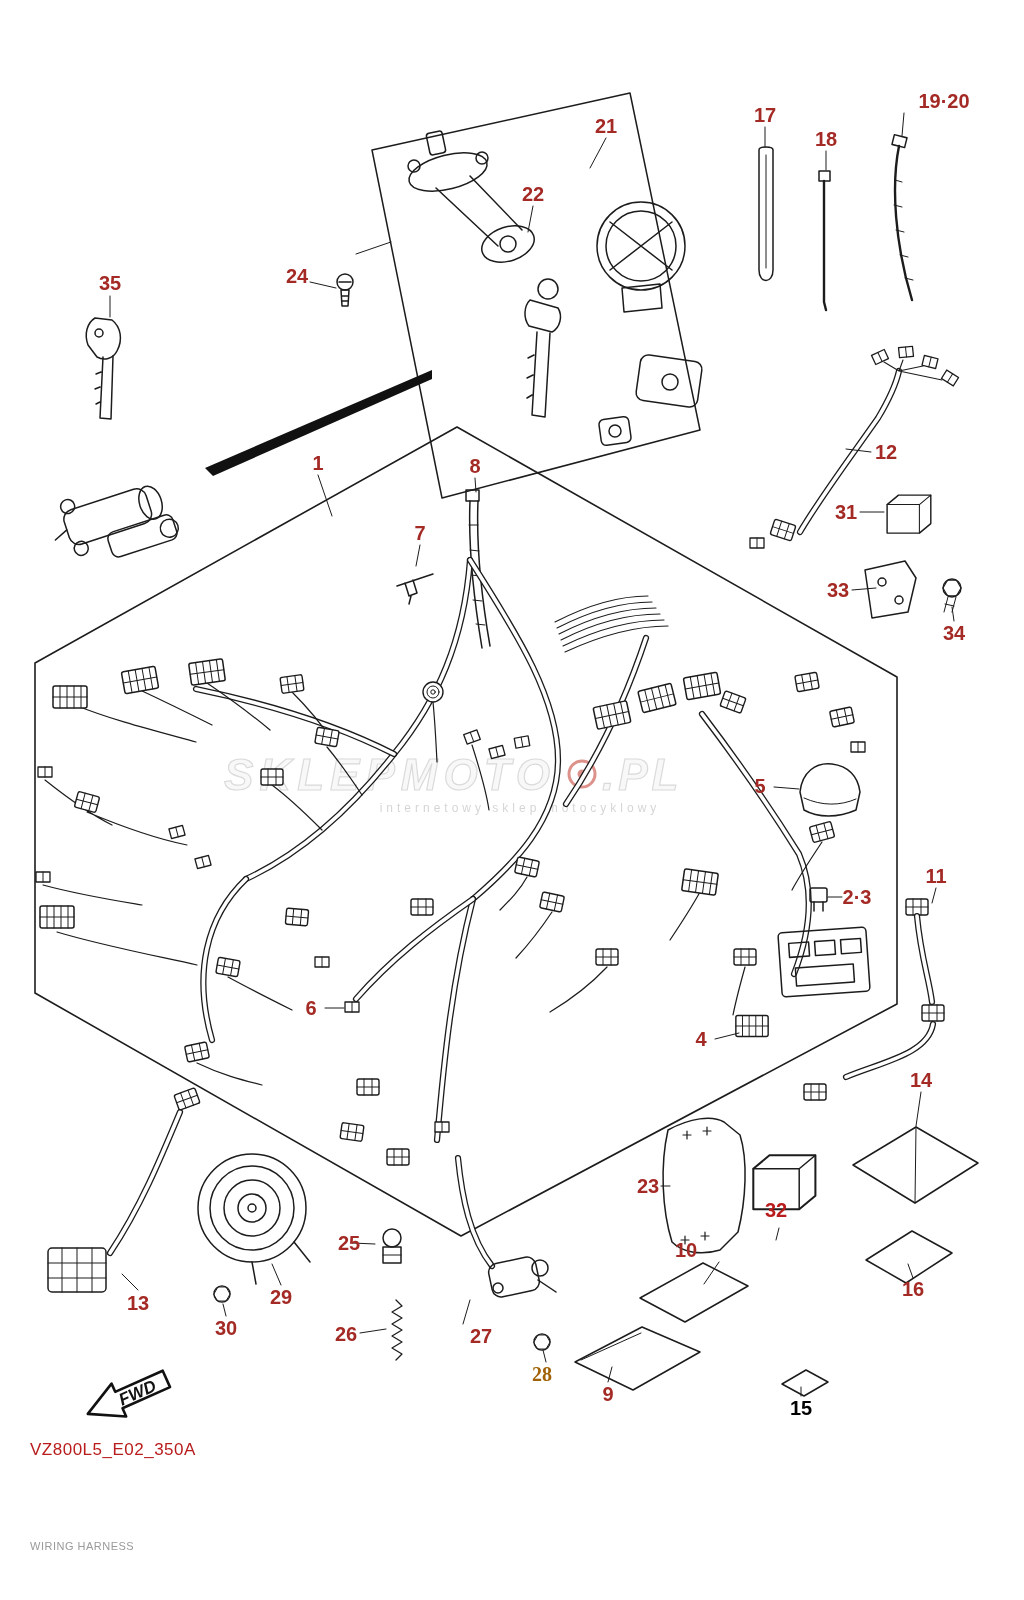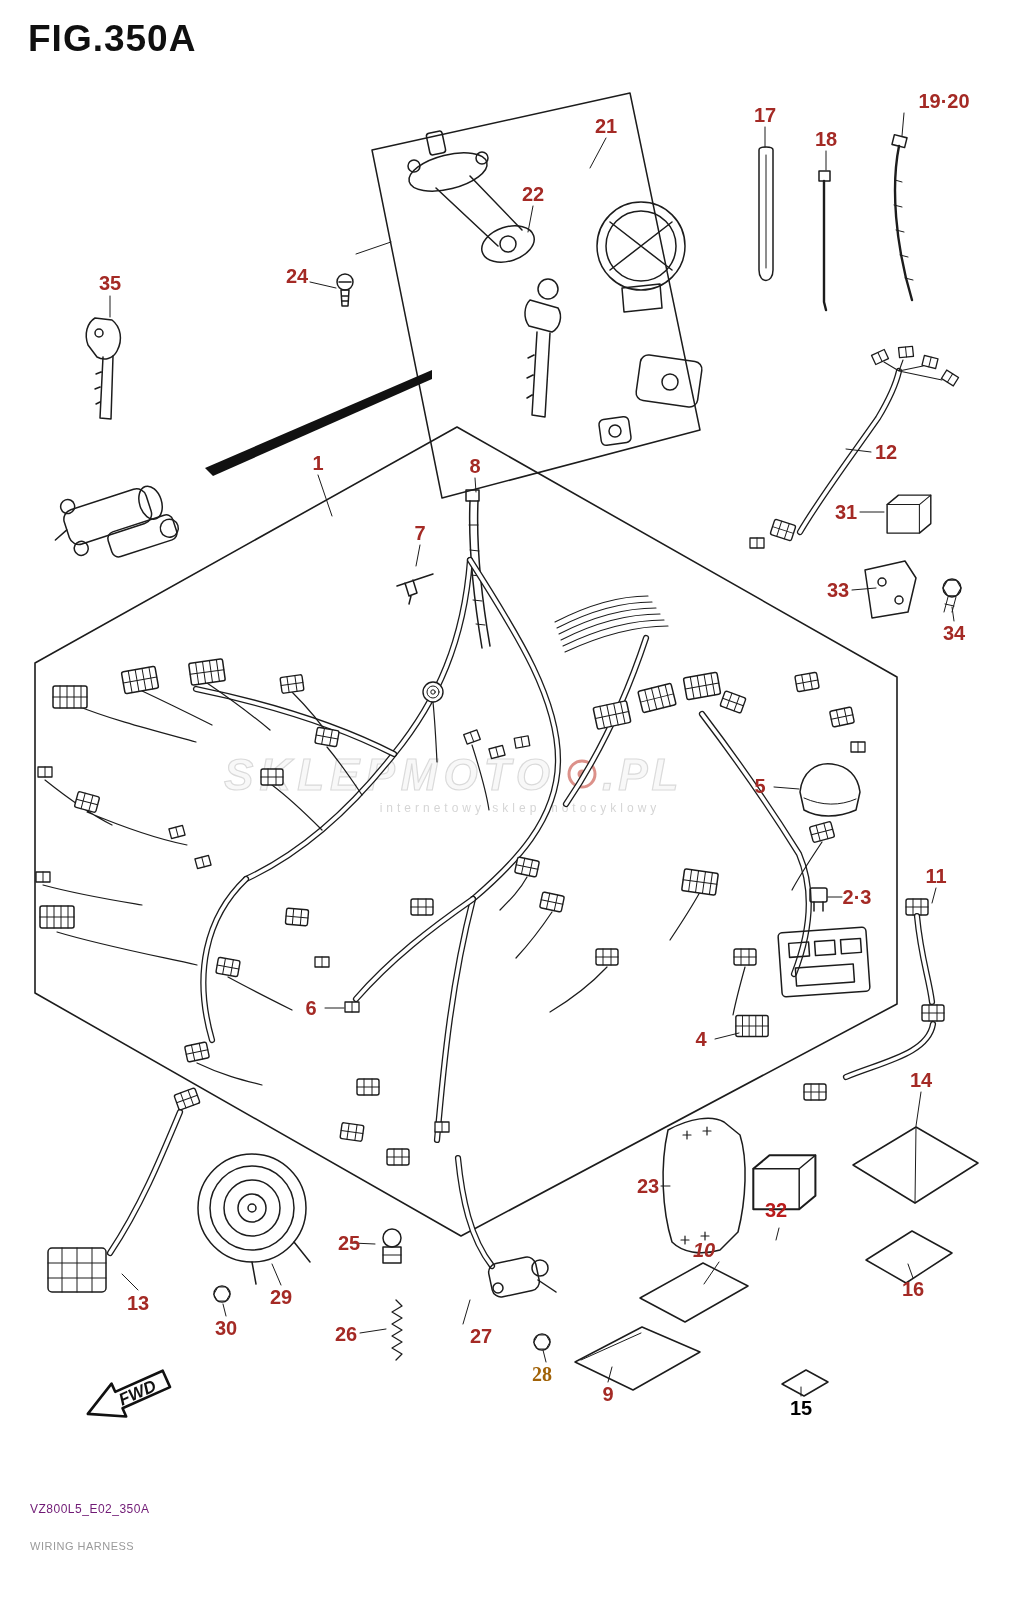--- a/index.html
+++ b/index.html
@@ -2,21 +2,21 @@
 <html><head>
 <meta charset="utf-8">
 <style>
   html,body{margin:0;padding:0;background:#fff;}
   .page{position:relative;width:1024px;height:1600px;background:#ffffff;overflow:hidden;
         font-family:"Liberation Sans",sans-serif;}
   .fig-title{position:absolute;left:28px;top:18px;font-size:37px;font-weight:700;
              color:#101010;letter-spacing:1px;}
   .callout{position:absolute;transform:translate(-50%,-50%);font-size:20px;font-weight:600;
            color:#a42a25;white-space:nowrap;}
-  .footer-code{position:absolute;left:30px;top:1502px;font-size:12px;color:#701a75;letter-spacing:.5px;}
+  .footer-code{position:absolute;left:30px;top:1440px;font-size:17px;color:#b91c1c;letter-spacing:.5px;}
   .footer-name{position:absolute;left:30px;top:1540px;font-size:11px;color:#9a9a9a;letter-spacing:.5px;}
   svg{position:absolute;left:0;top:0;}
   .to{stroke:#1c1c1c;stroke-width:6.2;fill:none;stroke-linecap:round;}
   .ti{stroke:#ffffff;stroke-width:3.6;fill:none;stroke-linecap:round;}
 </style>
 </head>
 <body>
 
 <div class="page">
 
@@ -356,21 +356,20 @@
                M801,1396 L801,1387"></path>
     </g>
 
     <g transform="translate(128,1396) rotate(-24)">
       <path d="M42,-9 L-10,-9 L-10,-18 L-44,0 L-10,18 L-10,9 L42,9 Z" fill="#fff" stroke="#111" stroke-width="2.6"></path>
       <text x="10" y="6.5" text-anchor="middle" font-size="17" font-weight="bold" font-style="italic" fill="#111" stroke="none">FWD</text>
     </g>
   </g>
 </svg>
 
-  <div class="fig-title">FIG.350A</div>
   <div class="footer-code">VZ800L5_E02_350A</div>
   <div class="footer-name">WIRING HARNESS</div>
 
   <div class="callout" style="left: 110px; top: 283px; color: rgb(164, 42, 37);">35</div>
   <div class="callout" style="left: 297px; top: 276px; color: rgb(164, 42, 37);">24</div>
   <div class="callout" style="left: 606px; top: 126px; color: rgb(164, 42, 37);">21</div>
   <div class="callout" style="left: 533px; top: 194px; color: rgb(164, 42, 37);">22</div>
   <div class="callout" style="left: 765px; top: 115px; color: rgb(164, 42, 37);">17</div>
   <div class="callout" style="left: 826px; top: 139px; color: rgb(164, 42, 37);">18</div>
   <div class="callout" style="left: 944px; top: 101px; color: rgb(164, 42, 37);">19·20</div>
@@ -380,21 +379,21 @@
   <div class="callout" style="left: 954px; top: 633px; color: rgb(164, 42, 37);">34</div>
   <div class="callout" style="left: 318px; top: 463px; color: rgb(164, 42, 37);">1</div>
   <div class="callout" style="left: 475px; top: 466px; color: rgb(164, 42, 37);">8</div>
   <div class="callout" style="left: 420px; top: 533px; color: rgb(164, 42, 37);">7</div>
   <div class="callout" style="left: 760px; top: 786px; color: rgb(164, 42, 37);">5</div>
   <div class="callout" style="left: 857px; top: 897px; color: rgb(164, 42, 37);">2·3</div>
   <div class="callout" style="left: 936px; top: 876px; color: rgb(164, 42, 37);">11</div>
   <div class="callout" style="left: 311px; top: 1008px; color: rgb(164, 42, 37);">6</div>
   <div class="callout" style="left: 701px; top: 1039px; color: rgb(164, 42, 37);">4</div>
   <div class="callout" style="left: 648px; top: 1186px; color: rgb(164, 42, 37);">23</div>
-  <div class="callout" style="left: 704px; top: 1250px; color: rgb(164, 42, 37); font-style: italic;">10</div>
+  <div class="callout" style="left: 686px; top: 1250px; color: rgb(164, 42, 37);">10</div>
   <div class="callout" style="left: 776px; top: 1210px; color: #b91c1c;">32</div>
   <div class="callout" style="left: 921px; top: 1080px; color: rgb(164, 42, 37);">14</div>
   <div class="callout" style="left: 913px; top: 1289px; color: rgb(164, 42, 37);">16</div>
   <div class="callout" style="left: 138px; top: 1303px; color: rgb(164, 42, 37);">13</div>
   <div class="callout" style="left: 226px; top: 1328px; color: rgb(164, 42, 37);">30</div>
   <div class="callout" style="left: 281px; top: 1297px; color: rgb(164, 42, 37);">29</div>
   <div class="callout" style="left: 338px; top: 1243px; color: rgb(164, 42, 37); margin-left: 11px;">25</div>
   <div class="callout" style="left: 346px; top: 1334px; color: rgb(164, 42, 37);">26</div>
   <div class="callout" style="left: 481px; top: 1336px; color: rgb(164, 42, 37);">27</div>
   <div class="callout" style="left: 542px; top: 1374px; color: #a16207; font-family: Liberation Serif, serif;">28</div>

